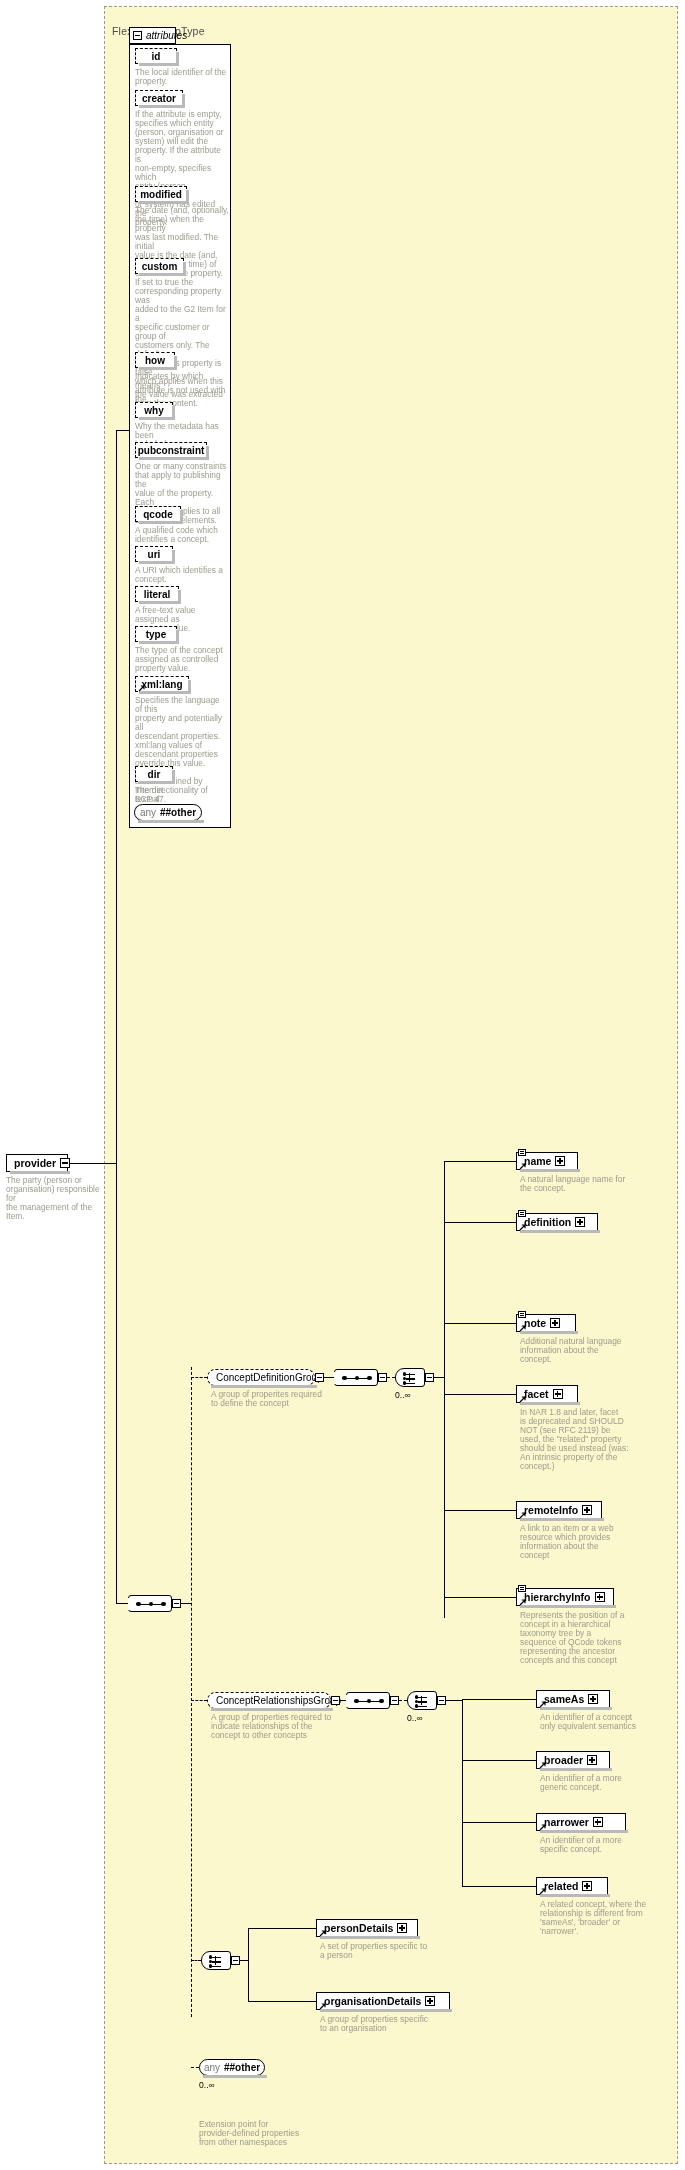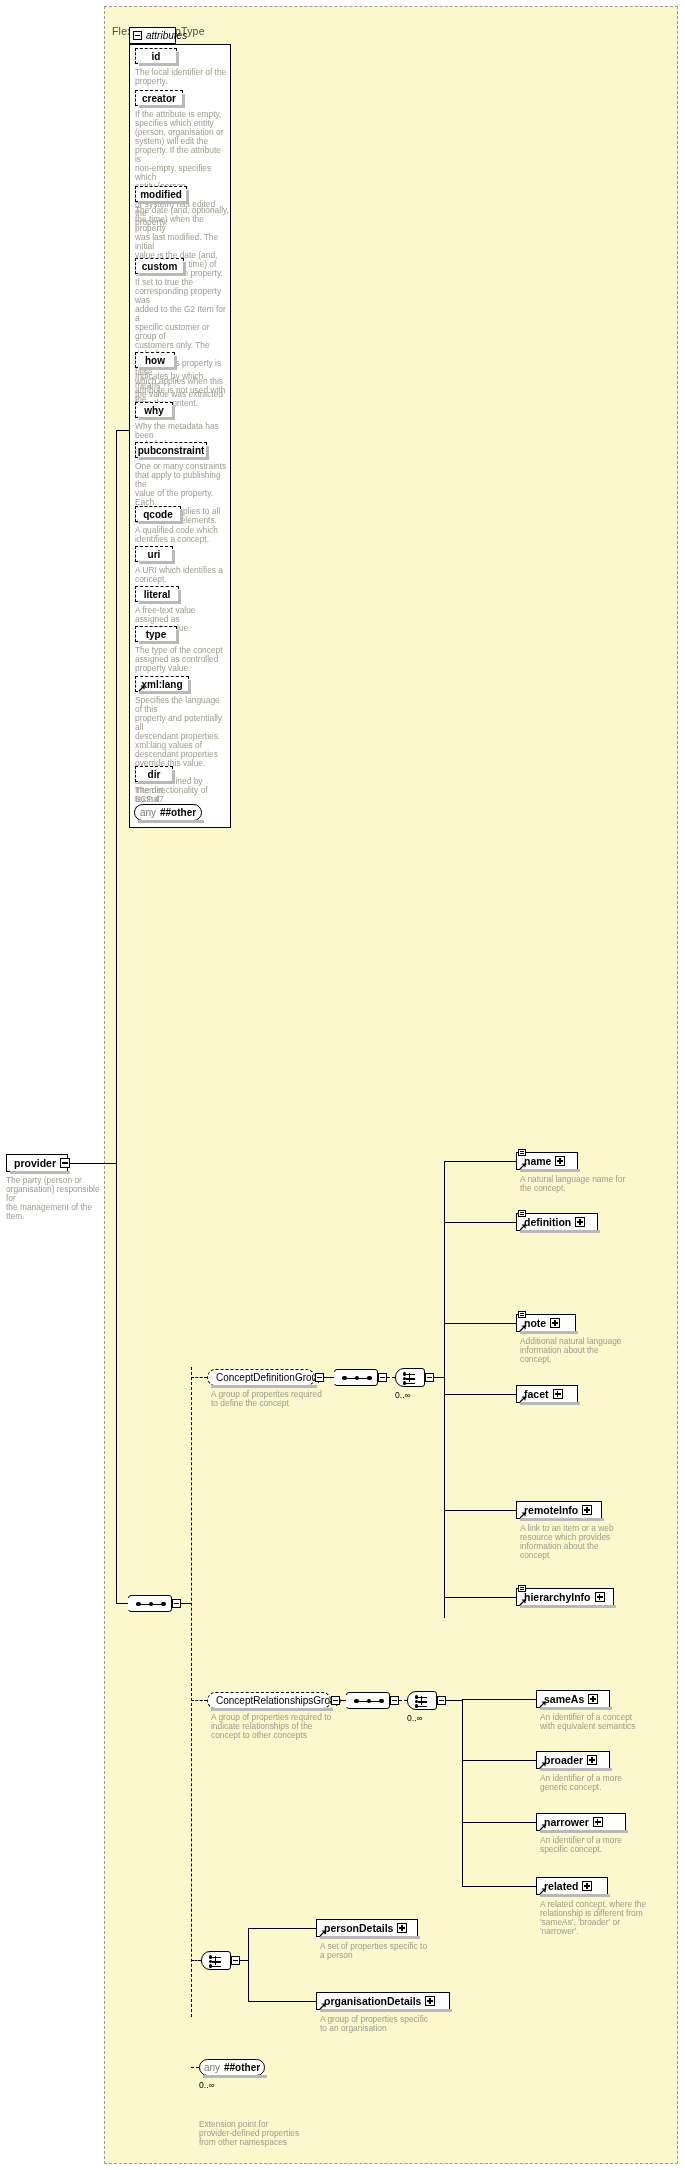--- a/index.html
+++ b/index.html
@@ -553,20 +553,27 @@
   <div class="el" style="left:516px;top:1385px;width:62px;">
     <span class="name">facet</span>
     <span class="plusbox"></span>
     <span class="shadow"></span>
     <span class="arw">
       <svg width="7" height="7" viewBox="0 0 7 7">
           <path d="M6 1 L1 6 M6 1 L6 4.2 M6 1 L2.8 1" stroke="#000" stroke-width="1.2" fill="none"></path>
         </svg>
     </span>
   </div>
+  <div class="ann" style="left:520px;top:1408px;width:148px;">In NAR 1.8 and later, facet
+is deprecated and SHOULD
+NOT (see RFC 2119) be
+used, the "related" property
+should be used instead (was:
+An intrinsic property of the
+concept.)</div>
 
   <div class="ln lnh" style="left:444px;top:1510px;width:72px;"></div>
   <div class="el" style="left:516px;top:1501px;width:86px;">
     <span class="name">remoteInfo</span>
     <span class="plusbox"></span>
     <span class="shadow"></span>
     <span class="arw">
       <svg width="7" height="7" viewBox="0 0 7 7">
           <path d="M6 1 L1 6 M6 1 L6 4.2 M6 1 L2.8 1" stroke="#000" stroke-width="1.2" fill="none"></path>
         </svg>
@@ -586,20 +593,26 @@
       </span>
     <span class="name">hierarchyInfo</span>
     <span class="plusbox"></span>
     <span class="shadow"></span>
     <span class="arw">
       <svg width="7" height="7" viewBox="0 0 7 7">
           <path d="M6 1 L1 6 M6 1 L6 4.2 M6 1 L2.8 1" stroke="#000" stroke-width="1.2" fill="none"></path>
         </svg>
     </span>
   </div>
+  <div class="ann" style="left:520px;top:1611px;width:148px;">Represents the position of a
+concept in a hierarchical
+taxonomy tree by a
+sequence of QCode tokens
+representing the ancestor
+concepts and this concept</div>
 
   <div class="dln dlnh" style="left:191px;top:1700px;width:16px;"></div>
   <div class="grp" style="left:207px;top:1692px;width:124px;">
     <span class="gname">ConceptRelationshipsGroup</span>
     <span class="shadow"></span>
   </div>
   <div class="stub" style="left:331px;top:1696px;"></div>
   <div class="ann" style="left:211px;top:1713px;width:136px;">A group of properties required to
 indicate relationships of the
 concept to other concepts</div>
@@ -634,21 +647,21 @@
     <span class="name">sameAs</span>
     <span class="plusbox"></span>
     <span class="shadow"></span>
     <span class="arw">
       <svg width="7" height="7" viewBox="0 0 7 7">
           <path d="M6 1 L1 6 M6 1 L6 4.2 M6 1 L2.8 1" stroke="#000" stroke-width="1.2" fill="none"></path>
         </svg>
     </span>
   </div>
   <div class="ann" style="left:540px;top:1713px;width:146px;">An identifier of a concept
-with equivalent semantics</div>
+only equivalent semantics</div>
 
   <div class="ln lnh" style="left:462px;top:1760px;width:74px;"></div>
   <div class="el" style="left:536px;top:1751px;width:74px;">
     <span class="name">broader</span>
     <span class="plusbox"></span>
     <span class="shadow"></span>
     <span class="arw">
       <svg width="7" height="7" viewBox="0 0 7 7">
           <path d="M6 1 L1 6 M6 1 L6 4.2 M6 1 L2.8 1" stroke="#000" stroke-width="1.2" fill="none"></path>
         </svg>

